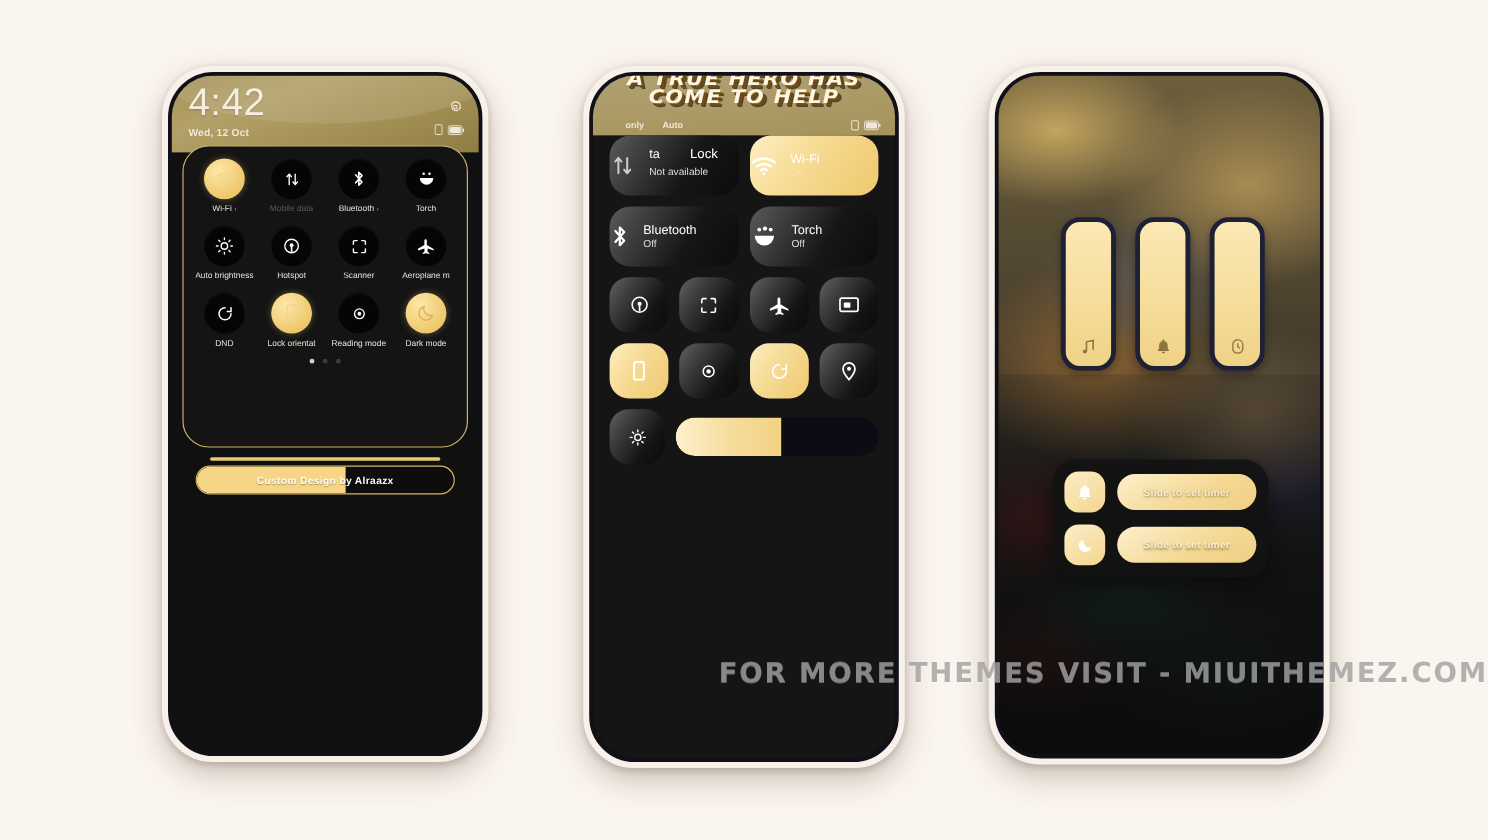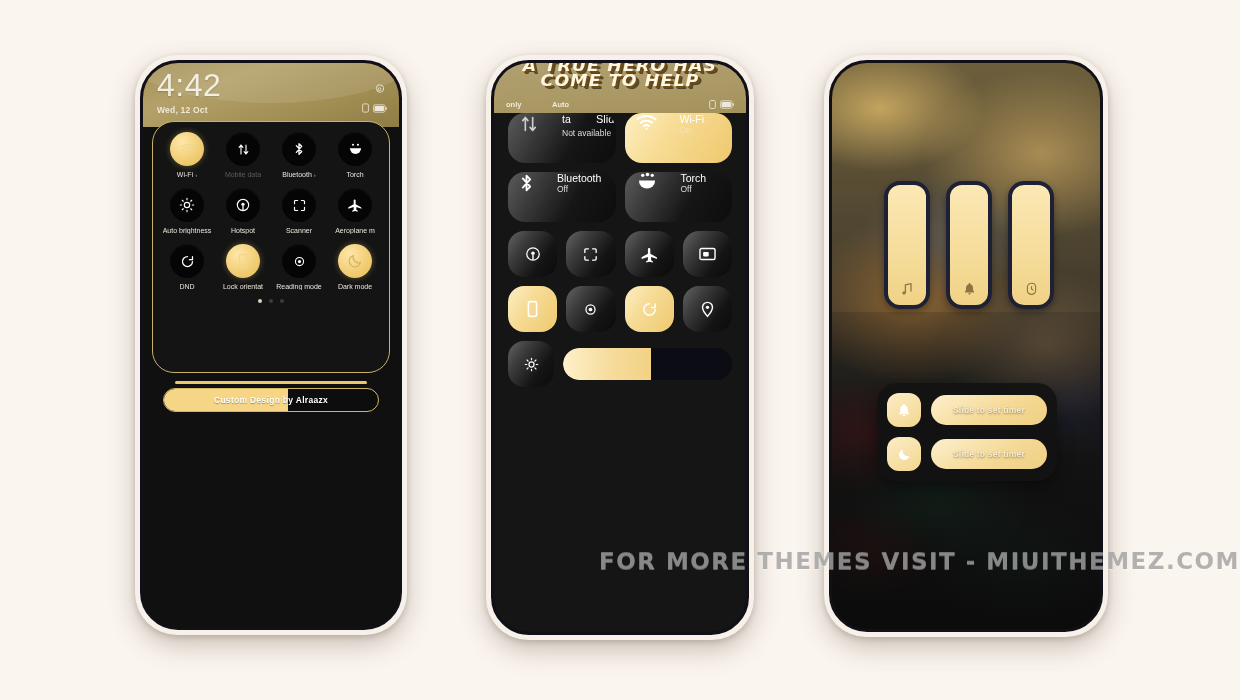--- a/index.html
+++ b/index.html
@@ -118,36 +118,36 @@
     letter-spacing:1px;
     color:#fdf6e3;
     text-shadow: 2px 2px 0 #6f4a12, 3px 3px 0 rgba(0,0,0,.55);
     transform: scaleX(1.12);
   }
   .p2-statusrow {
     position:absolute; left:0; right:0; top:34px; height:14px;
     display:flex; align-items:center; padding:0 12px;
     font-size:7.5px; color:#efe9da; font-weight:600;
   }
-  .p2-statusrow .sl { width:46px; }
+  .p2-statusrow .sl { width:46px;text-align:center; }
   .p2-statusrow .sr { margin-left:auto; display:flex; gap:4px; align-items:center; }
 
   .p2-body { position:absolute; left:0; top:50px; right:0; bottom:0; background:#151515; }
   .p2-topline { display:flex; align-items:center; padding:14px 16px 10px 16px; }
   .p2-clock { font-size:11.5px; color:#f1f1f1; font-weight:500; letter-spacing:.2px; }
   .p2-clock .d { margin-left:5px; }
   .p2-dots3 { margin-left:auto; display:flex; gap:2.5px; }
   .p2-dots3 i { width:4px;height:4px;border-radius:50%;display:block; }
   .p2-gear2 { margin-left:11px; }
 
   .p2-tiles { padding: 0 14px; }
   .p2-row { display:flex; gap:9px; margin-bottom:9px; }
   .tile-big {
     flex:1; height:50px; border-radius:17px;
-    display:flex; align-items:flex-start; gap:22px; padding:0 10px;
+    display:flex; align-items:center; gap:11px; padding:0 0;
     position:relative; overflow:hidden;
   }
   .tile-dark {
     background: linear-gradient(120deg,#5b5b5b 0%,#3a3a3a 28%,#161616 60%,#0c0c0c 100%);
   }
   .tile-gold {
     background: linear-gradient(120deg,#fbe2a4 0%,#f6d versus 0%,#f7d98f 40%,#edc568 100%);
     background: linear-gradient(125deg,#fdeec2 0%,#f8dd97 38%,#eec86c 100%);
   }
   .tile-txt { display:flex; flex-direction:column; line-height:1.18; min-width:0; }
@@ -431,21 +431,21 @@
         <div class="p2-row">
           <div class="tile-big tile-dark">
             <span>
               <svg width="22" height="22" viewBox="0 0 24 24" fill="none" stroke="#cfcfcf" stroke-width="1.8" stroke-linecap="round">
                 <path d="M8 19V5M8 5L5.2 8.3M8 5l2.8 3.3"></path>
                   <path d="M16 5v14m0 0l2.8-3.3M16 19l-2.8-3.3"></path>
               </svg>
             </span>
             <span class="tile-txt" style="position:relative;height:30px;width:100%;">
               <span class="tile-ov1" style="top:0px;">ta</span>
-              <span class="tile-ov2" style="top:0px;">Slide</span>
+              <span class="tile-ov2" style="top:0px;">Lock</span>
               <span class="tile-sub" style="position:absolute;top:15px;left:0;">Not available</span>
             </span>
           </div>
           <div class="tile-big tile-gold">
             <span>
               <svg width="23" height="18" viewBox="0 0 24 18" fill="none" stroke="#ffffff" stroke-width="2.1" stroke-linecap="round">
                 <path d="M2.5 6.2a15 15 0 0 1 19 0"></path>
                   <path d="M6 9.6a10 10 0 0 1 12 0"></path>
                   <path d="M9.2 13a5.3 5.3 0 0 1 5.6 0"></path>
                   <circle cx="12" cy="16" r="1.2" fill="#fff" stroke="none"></circle>

